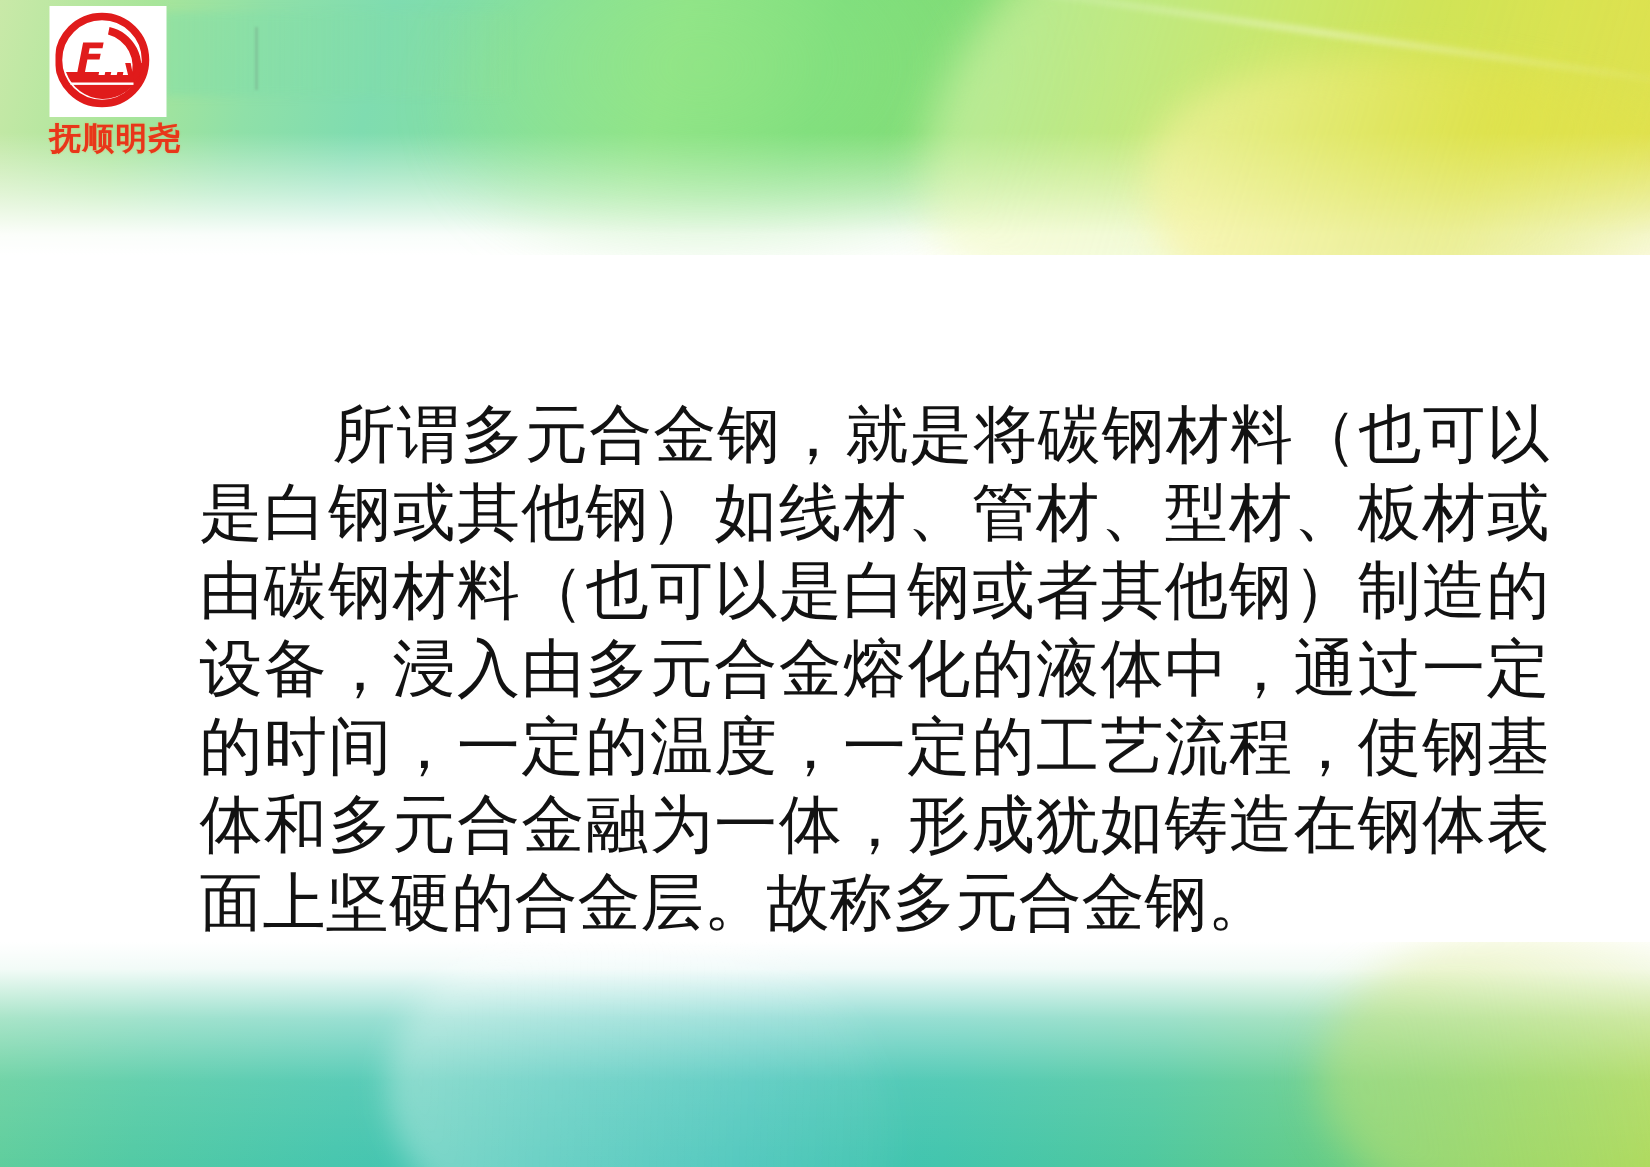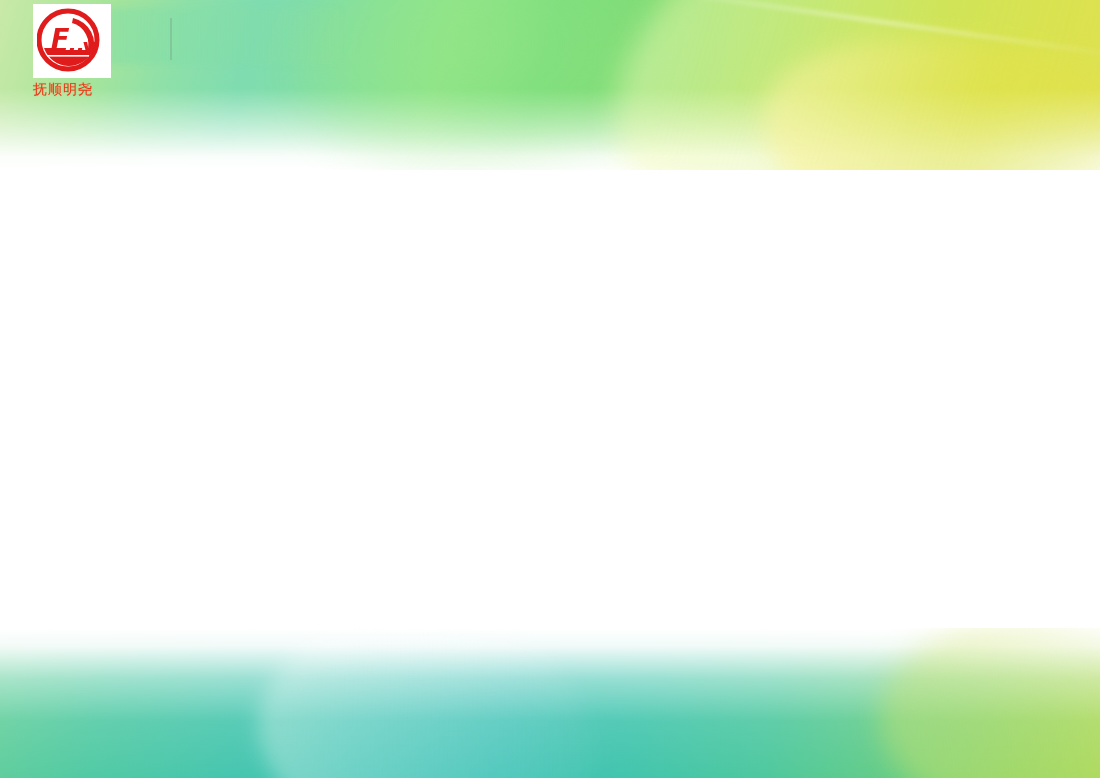--- a/index.html
+++ b/index.html
@@ -113,22 +113,22 @@
     background: #ffffff;
     position: relative;
   }
   .logo-mark {
     position: absolute;
     left: 4px; top: 4px;
     width: 68px; height: 64px;
   }
   .logo-caption {
     margin-top: 4px;
-    font-size: 14px;
-    font-weight: normal;
+    font-size: 21px;
+    font-weight: bold;
     color: #e8361a;
     letter-spacing: 1px;
     line-height: 1;
     white-space: nowrap;
     text-shadow: 0 0 1px rgba(255,120,40,0.6);
   }
 
   
   .slide-title {
     position: absolute;
@@ -229,20 +229,23 @@
         <text x="28" y="42" font-family="'DejaVu Sans','Liberation Sans',sans-serif" font-size="23" font-weight="bold" font-style="italic" fill="#ffffff">m</text>
         <text x="45" y="46" font-family="'DejaVu Sans','Liberation Sans',sans-serif" font-size="22" font-weight="bold" font-style="italic" fill="#e01b1b">y</text>
         <rect x="10" y="44" width="42" height="1.6" fill="#e01b1b"></rect>
         <rect x="10" y="47" width="42" height="1.6" fill="#ffffff"></rect>
       </svg>
     </div>
     <div class="logo-caption">抚顺明尧</div>
   </div>
 
 
+  <div class="body-text">
+    <span class="indent"></span><span>所谓多元合金钢，就是将碳钢材料（也可以是白钢或其他钢）如线材、管材、型材、板材或由碳钢材料（也可以是白钢或者其他钢）制造的设备，浸入由多元合金熔化的液体中，通过一定的时间，一定的温度，一定的工艺流程，使钢基体和多元合金融为一体，形成犹如铸造在钢体表面上坚硬的合金层。故称多元合金钢。</span>
+  </div>
 
   <div class="footer-band">
     <div class="fb-base"></div>
     <div class="fb-swirl1"></div>
     <div class="fb-swirl2"></div>
   </div>
 
 </div>
 
 </body></html>

